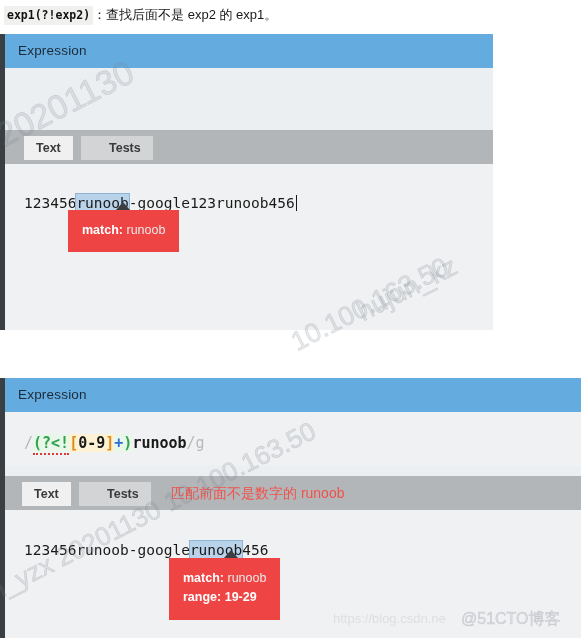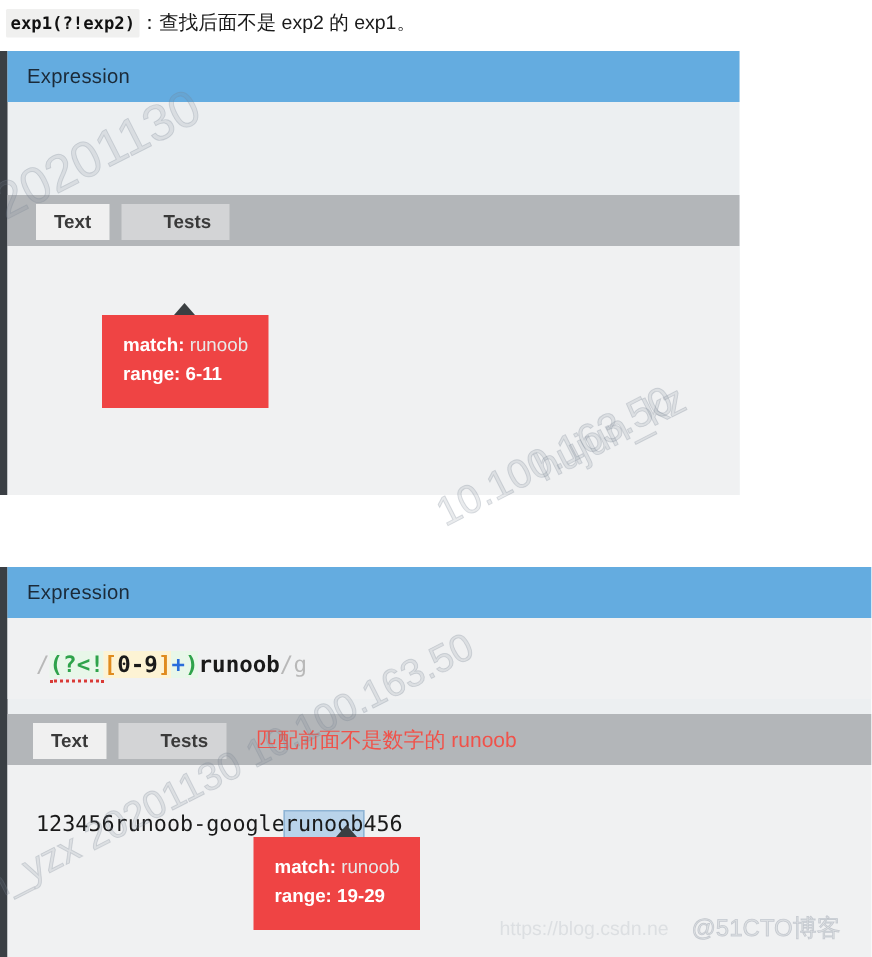--- a/index.html
+++ b/index.html
@@ -170,25 +170,25 @@
     <div class="tabbar" style="top:96px;">
       <div class="tab active" style="left:19px;">
         <span>Text</span>
       </div>
       <div class="tab idle" style="left:76px;">
         <span>Tests</span>
       </div>
     </div>
 
     <div class="testarea" style="top:130px; height:166px;">
+      <div class="testtext" style="left:19px; top:31px;"><span>123456</span><span class="hl">runoob</span><span>-google123runoob456</span><span class="caret"></span></div>
 
       <div class="tip-arrow" style="left:111px; top:38px;"></div>
       <div class="tooltip" style="left:63px; top:46px;">
         <div><b>match:</b> <span class="val">runoob</span></div>
-        <div><b>range:</b> <span class="rv">6-11</span></div>
       </div>
     </div>
   </div>
 
 
   <div class="panel" style="left:0px; top:378px; width:581px; height:260px;">
     <div class="leftbar tall"></div>
 
     <div class="exp-header">
       <span class="title">Expression</span>

